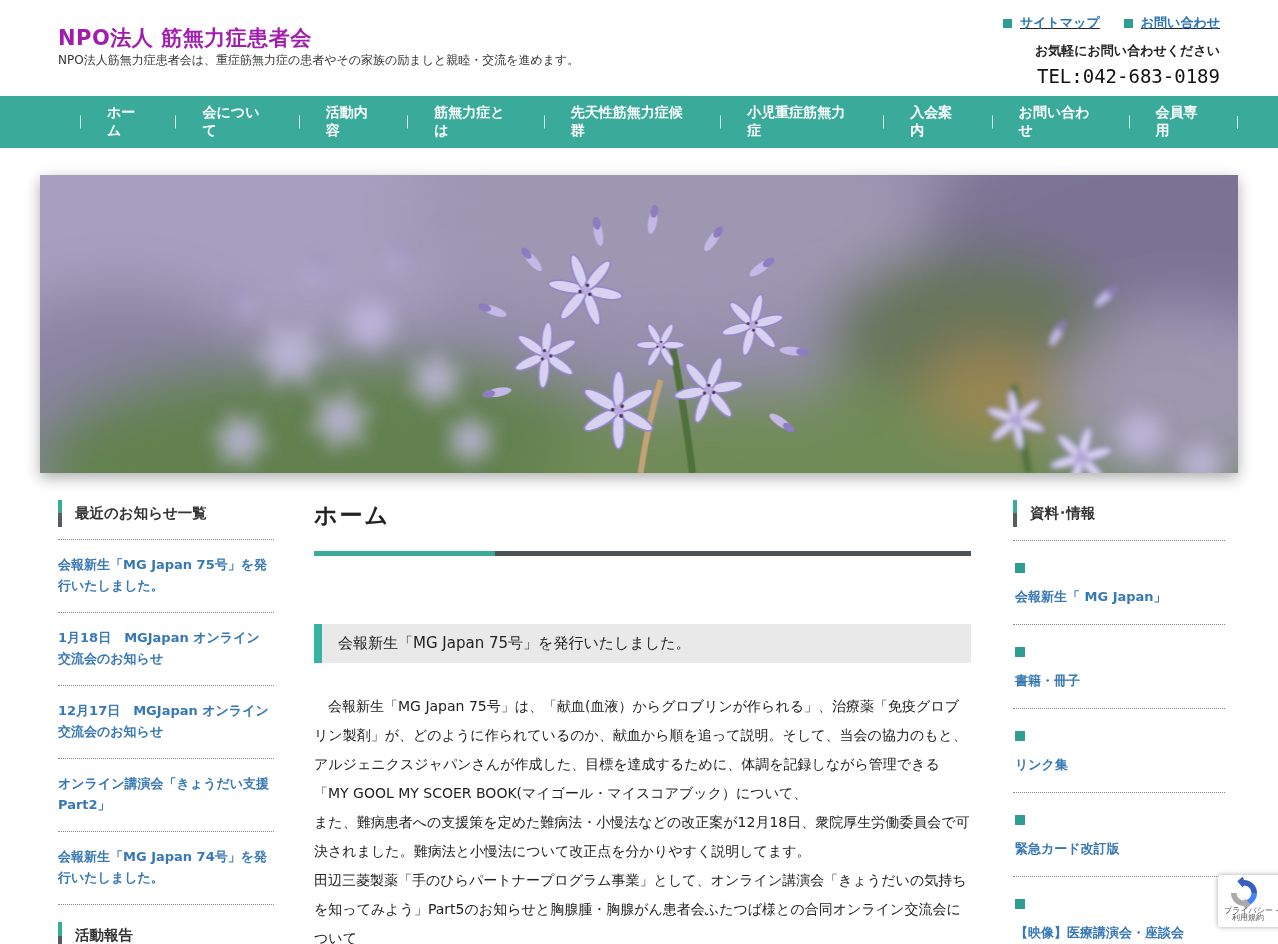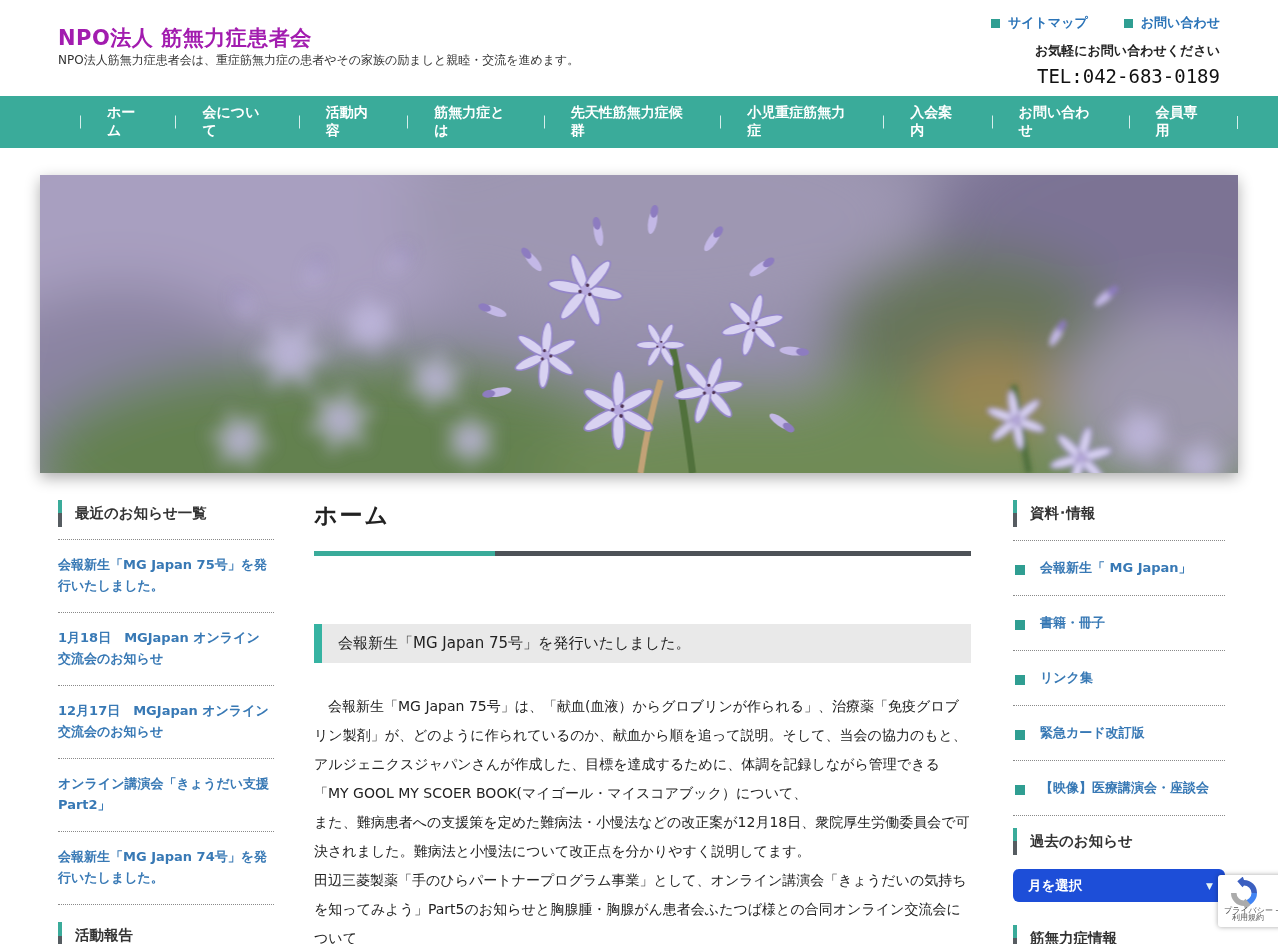--- a/index.html
+++ b/index.html
@@ -8,21 +8,21 @@
     width:1278px; height:944px; overflow:hidden; position:relative;
     font-family:"DejaVu Sans", sans-serif; color:#222;
   }
   .wrap { width:1198px; margin:0 auto; }
 
   
   .header-inner { display:flex; justify-content:space-between; align-items:flex-start; padding:12px 18px 0 18px; height:96px; }
   .site-title { font-size:21px; font-weight:bold; color:#a21caf; margin-top:12px; letter-spacing:0.5px; }
   .site-tagline { font-size:12px; color:#333; }
   .header-contact { text-align:right; padding-top:2px; }
-  .top-links { display:flex; justify-content:space-between; gap:36px; }
+  .top-links { display:flex; justify-content:space-between; gap:24px;text-decoration:underline; }
   .top-link { display:flex; align-items:center; gap:8px; font-size:13px; font-weight:bold; color:#2b74b8; cursor:pointer; }
   .sq { width:9px; height:9px; background:#2f9e92; flex:none; }
   .contact-note { font-size:13px; font-weight:bold; color:#222; margin-top:10px; }
   .tel { font-family:"DejaVu Sans Mono", monospace; font-size:19px; color:#111; margin-top:5px; }
 
   
   nav { background:#3aab9a; height:52px; }
   .nav-list { display:flex; align-items:center; height:52px; list-style:none; padding-left:40px; }
   .nav-item { position:relative; color:#fff; font-size:14px; font-weight:bold; padding:0 27px; height:52px; display:flex; align-items:center; cursor:pointer; }
   .nav-item::before { content:""; position:absolute; left:0; top:50%; transform:translateY(-50%); width:1px; height:13px; background:rgba(255,255,255,.8); }
@@ -45,21 +45,21 @@
   .news-item { border-bottom:1px dotted #8a8a8a; padding:14px 2px 16px 0; font-size:13px; line-height:21px; font-weight:600; color:#3879b5; cursor:pointer; }
   .left-head2 { margin-top:17px; }
 
   .page-title { font-size:23px; font-weight:bold; color:#222; letter-spacing:2px; }
   .title-rule { height:5px; background:#4d5257; position:relative; margin-top:20px; }
   .title-rule::before { content:""; position:absolute; left:0; top:0; width:181px; height:5px; background:#3aab9a; }
   .notice-box { margin-top:68px; background:#e9e9e9; border-left:8px solid #36b3a2; padding:10px 16px; font-size:15px; color:#222; }
   .article { margin-top:29px; font-size:14px; color:#222; line-height:29px; }
 
   .res-list { list-style:none; border-top:1px dotted #8a8a8a; margin-top:13px; }
-  .res-item { display:flex; align-items:center; gap:15px; border-bottom:1px dotted #8a8a8a; padding:18px 0 18px 2px; font-size:13px; font-weight:600; color:#3879b5; cursor:pointer; }
+  .res-item { display:flex; align-items:flex-start; gap:15px; border-bottom:1px dotted #8a8a8a; padding:18px 0 18px 2px; font-size:13px; font-weight:600; color:#3879b5; cursor:pointer;flex-direction:column; }
   .res-item .sq { margin-top:4px; width:10px; height:10px; }
   .right-head2 { margin-top:12px;text-align:right; }
   .month-select { margin-top:14px; width:100%; height:33px; background:#1d4ed8; border:none; border-radius:6px; color:#fff; font-size:13.5px; font-weight:bold; display:flex; align-items:center; justify-content:space-between; padding:0 12px 0 15px; cursor:pointer; font-family:inherit; }
   .month-select .caret { font-size:9px; color:#e8f5f2; }
   .right-head3 { margin-top:23px; }
 
   
   .recaptcha-badge { position:absolute; top:875px; right:-18px; width:78px; height:52px; background:#fff; border-radius:3px; box-shadow:0 0 5px rgba(0,0,0,.35); padding:2px 0 0 6px; z-index:5; }
   .recaptcha-badge svg { display:block; width:32px; height:32px; margin-left:4px; }
   .recaptcha-text { font-size:8px; line-height:8px; color:#555; margin-top:-2px; white-space:nowrap; }

